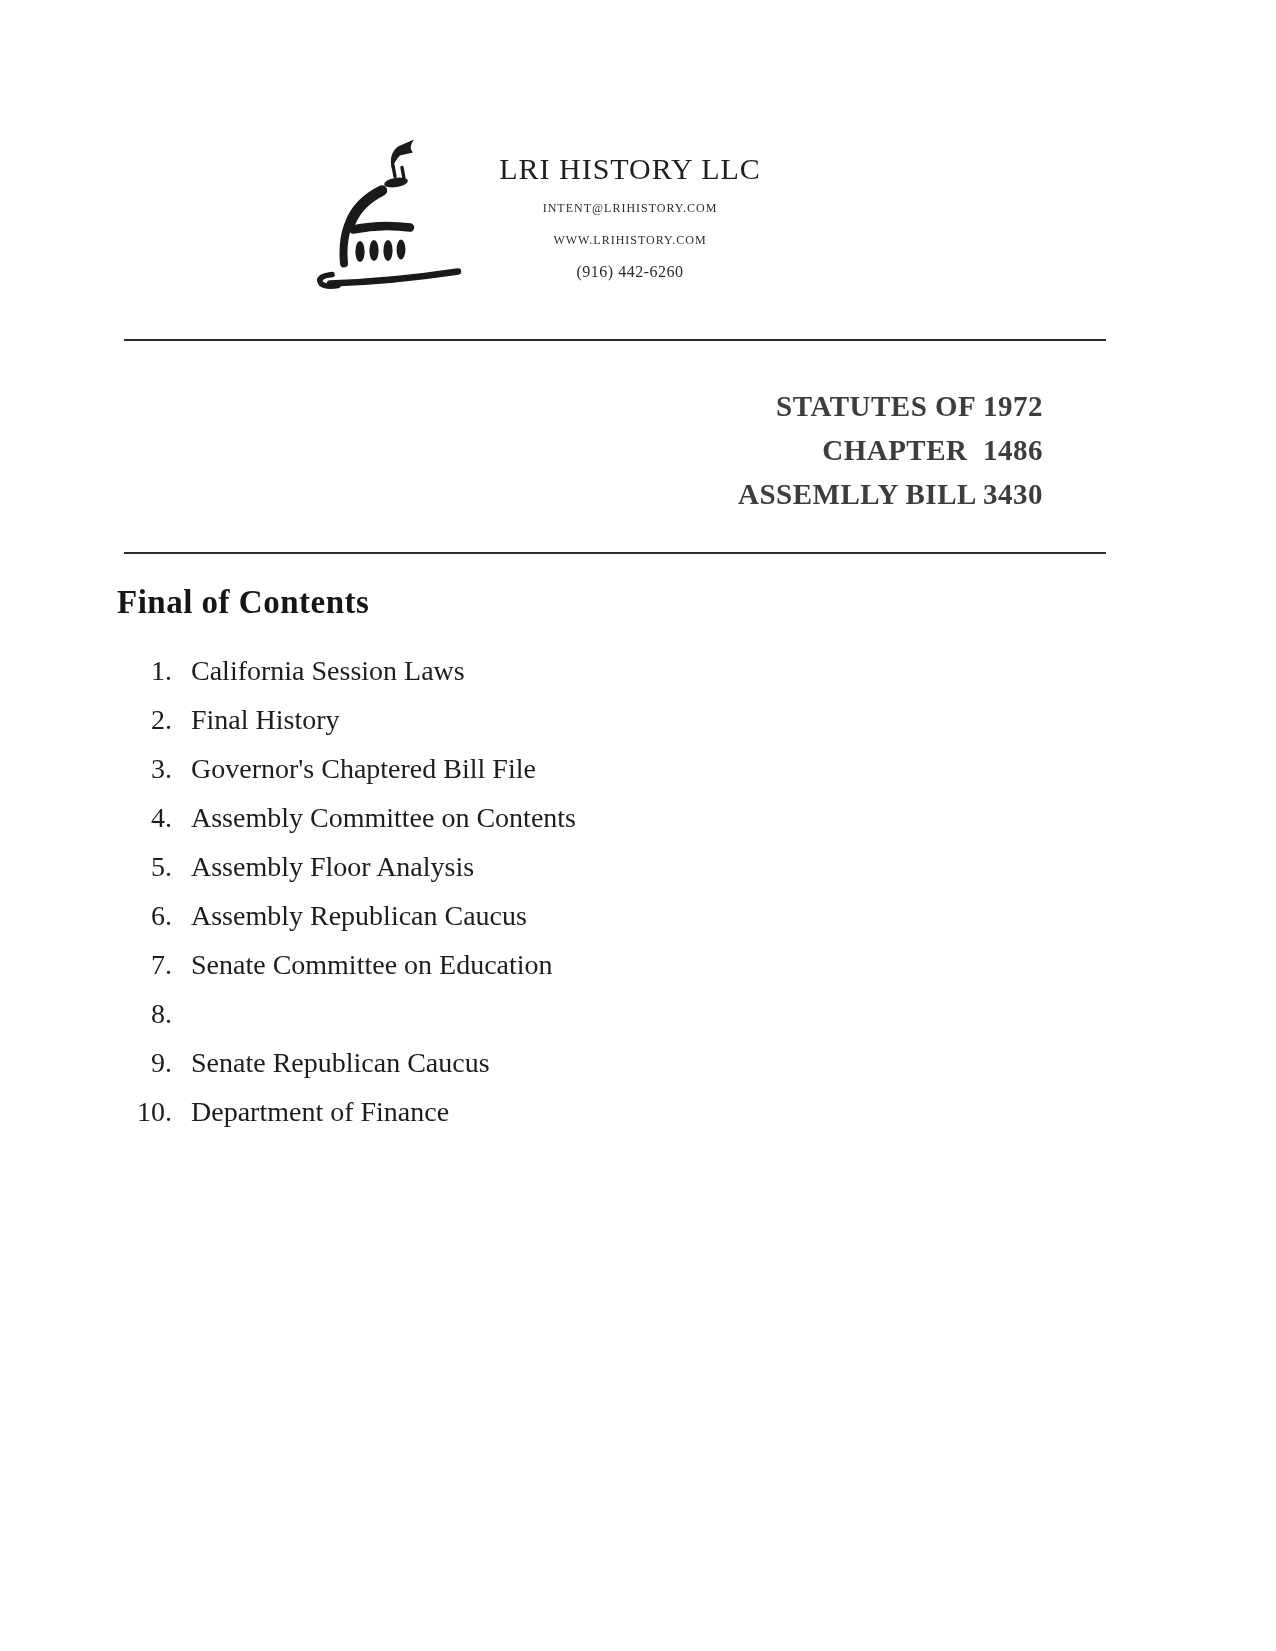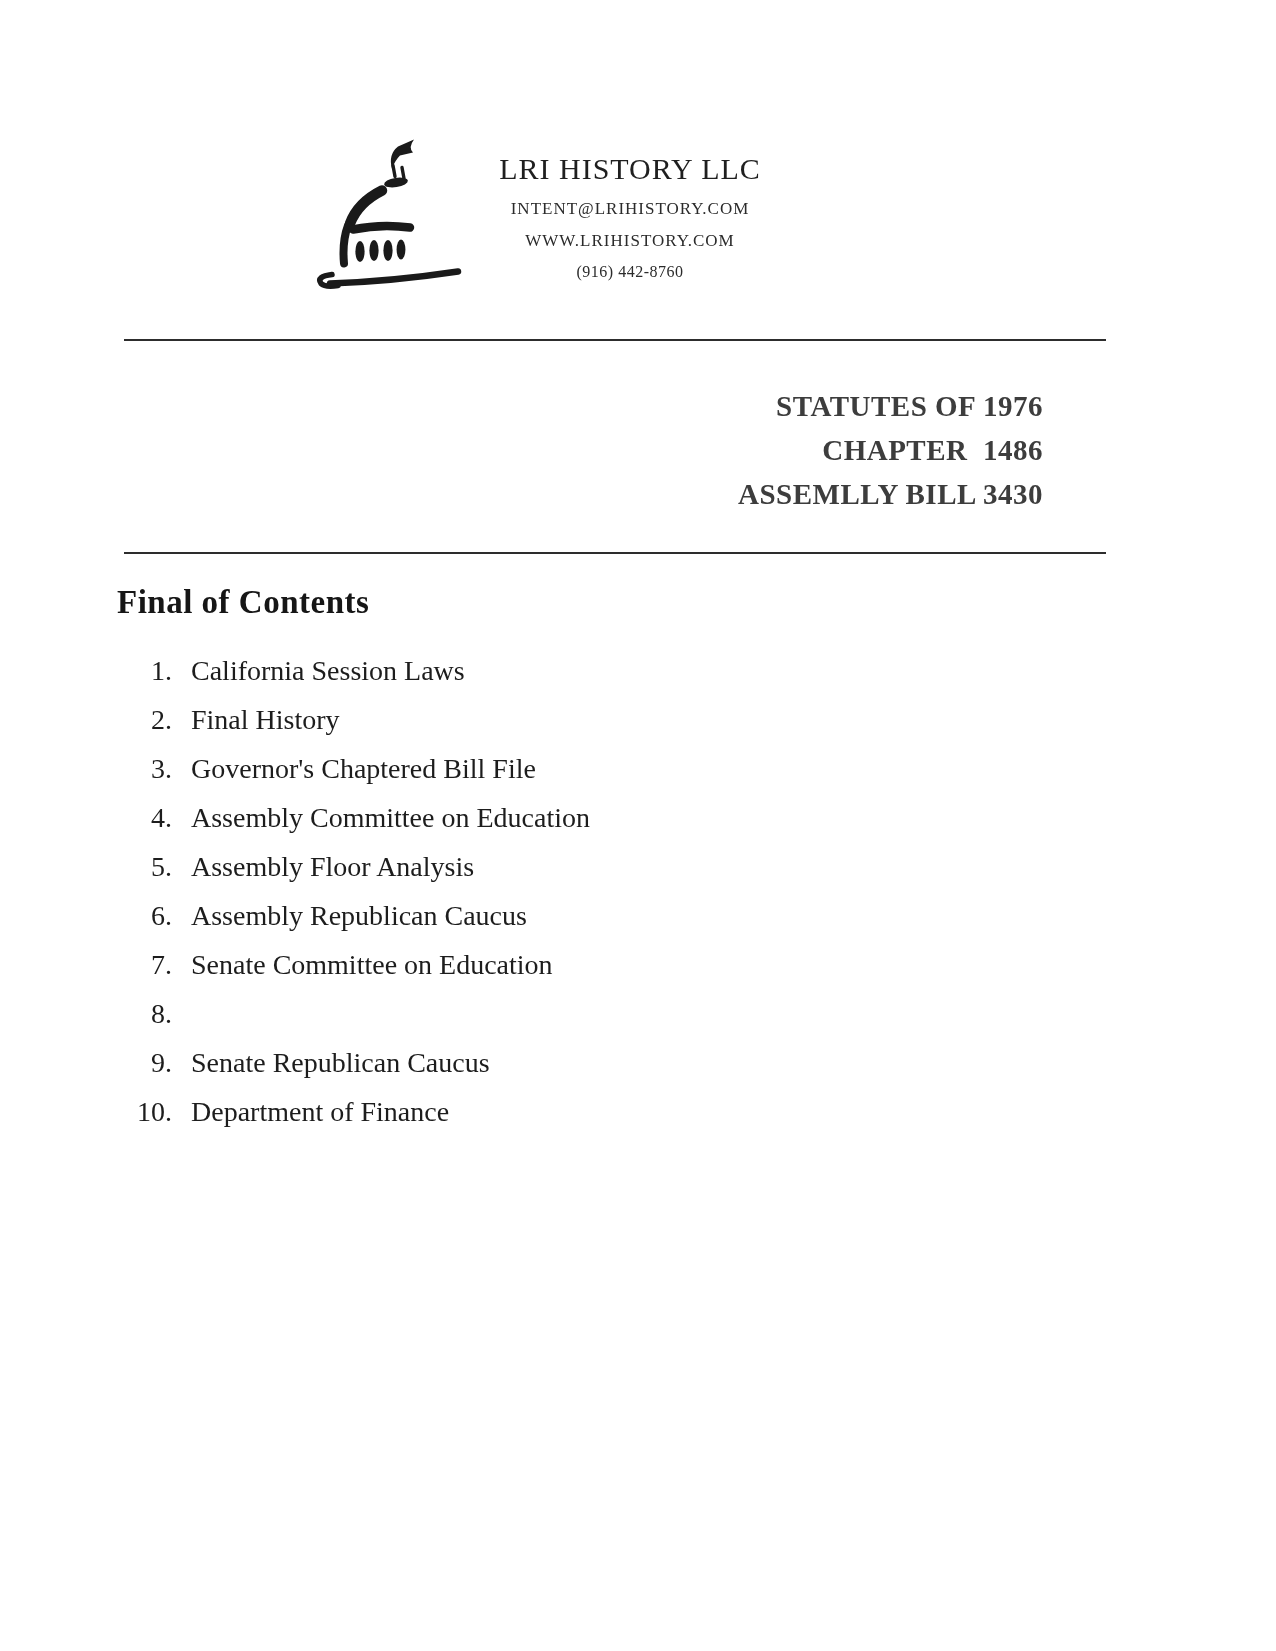--- a/index.html
+++ b/index.html
@@ -34,21 +34,21 @@
     text-align: center;
     color: #222222;
   }
   .company-name {
     font-size: 30px;
     letter-spacing: 1px;
     color: #1f1f1f;
     line-height: 34px;
   }
   .contact-line {
-    font-size: 17px;
+    font-size: 12px;
     letter-spacing: 1px;
     color: #2b2b2b;
     margin-top: 13px;
     line-height: 19px;
   }
   .phone-line {
     font-size: 16px;
     letter-spacing: 0.5px;
     margin-top: 12px;
   }
@@ -143,27 +143,27 @@
         <path d="M36 147 Q20 149 25 156 Q29 160 42 158" stroke-width="5.5"></path>
         <path d="M34 156 Q95 154 162 144" stroke-width="6.5"></path>
       </g>
     </svg>
   </div>
 
   <div class="header-text">
     <div class="company-name">LRI HISTORY LLC</div>
     <div class="contact-line">INTENT@LRIHISTORY.COM</div>
     <div class="contact-line">WWW.LRIHISTORY.COM</div>
-    <div class="contact-line phone-line">(916) 442-8760</div>
+    <div class="contact-line phone-line">(916) 442-6260</div>
   </div>
 
   <div class="rule rule-top"></div>
 
   <div class="title-block">
-    <div class="title-line">STATUTES OF 1976</div>
+    <div class="title-line">STATUTES OF 1972</div>
     <div class="title-line">CHAPTER  1486</div>
     <div class="title-line">ASSEMLLY BILL 3430</div>
   </div>
 
   <div class="rule rule-bottom"></div>
 
   <div class="toc-heading">Final of Contents</div>
 
   <ol class="toc-list">
     <li class="toc-item">
@@ -173,21 +173,21 @@
     <li class="toc-item">
       <span class="toc-num">2.</span>
       <span class="toc-label">Final History</span>
     </li>
     <li class="toc-item">
       <span class="toc-num">3.</span>
       <span class="toc-label">Governor's Chaptered Bill File</span>
     </li>
     <li class="toc-item">
       <span class="toc-num">4.</span>
-      <span class="toc-label">Assembly Committee on Education</span>
+      <span class="toc-label">Assembly Committee on Contents</span>
     </li>
     <li class="toc-item">
       <span class="toc-num">5.</span>
       <span class="toc-label">Assembly Floor Analysis</span>
     </li>
     <li class="toc-item">
       <span class="toc-num">6.</span>
       <span class="toc-label">Assembly Republican Caucus</span>
     </li>
     <li class="toc-item">

